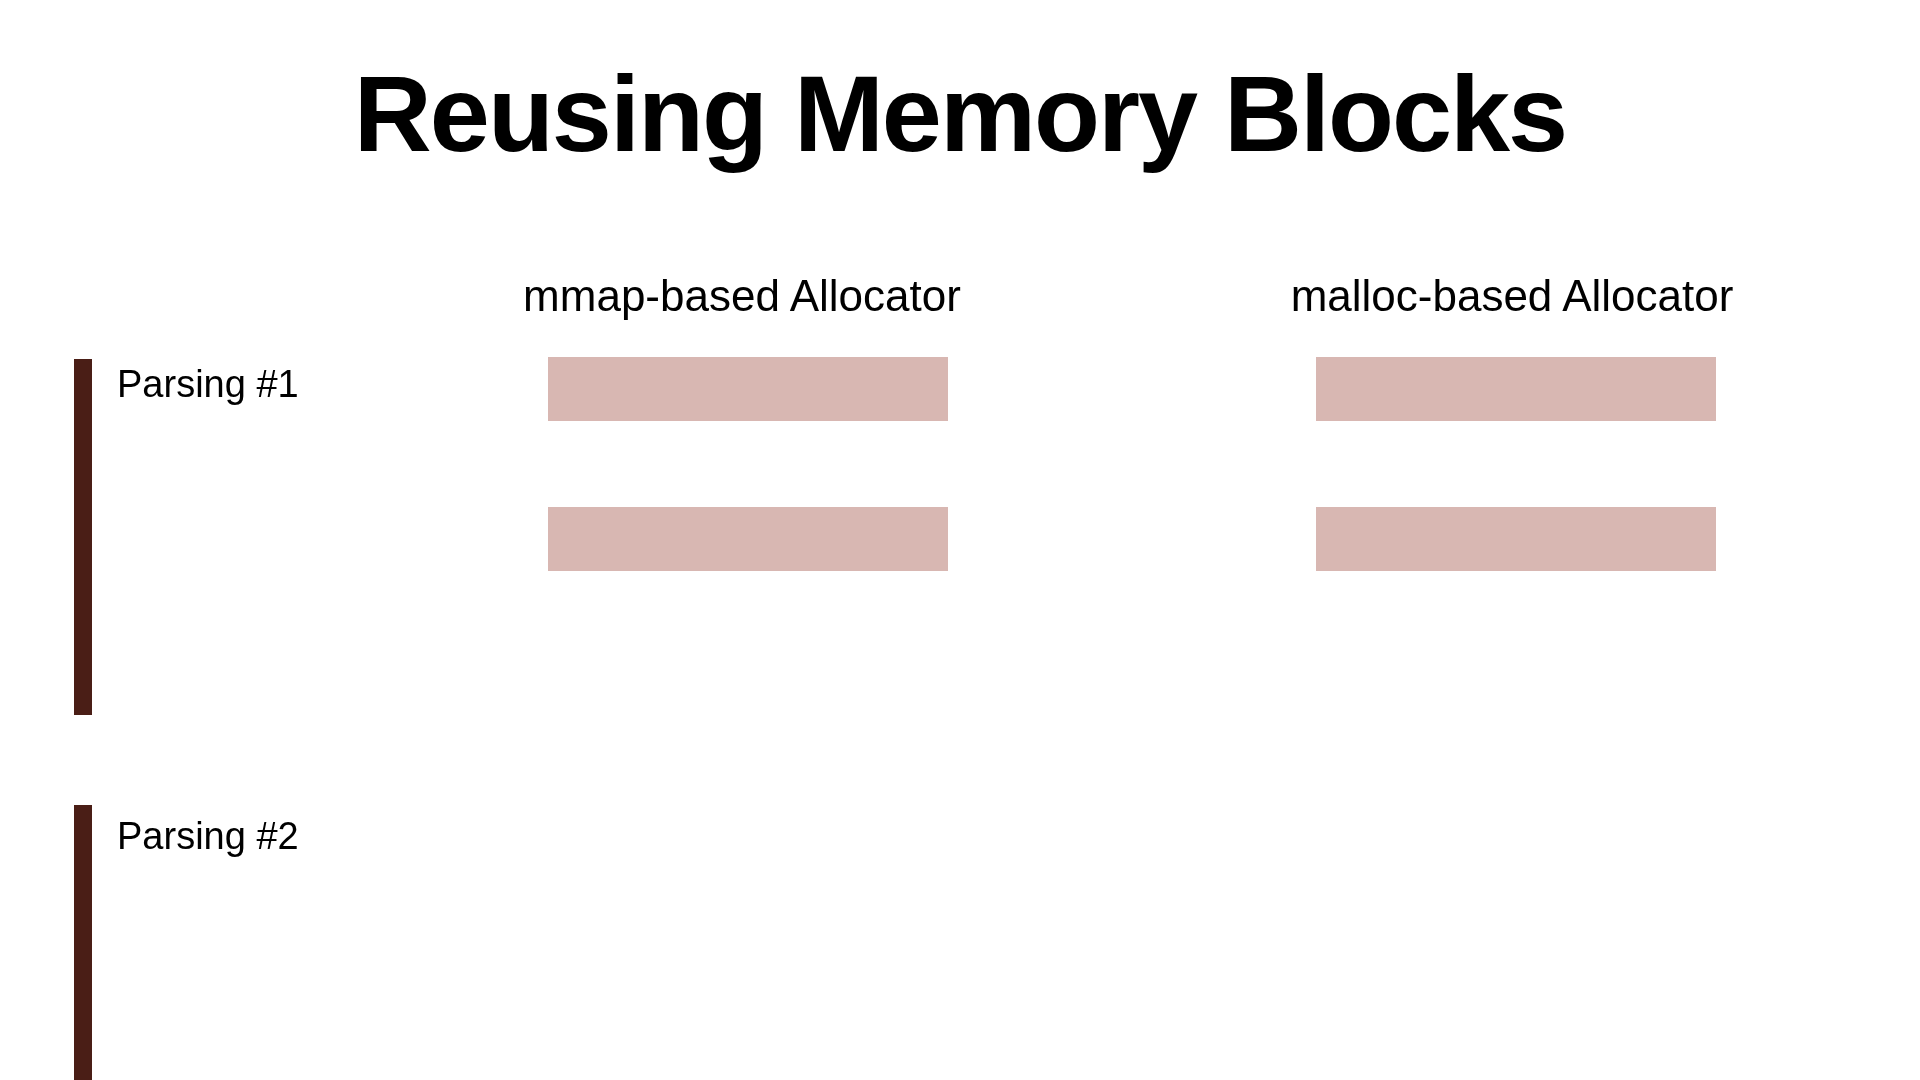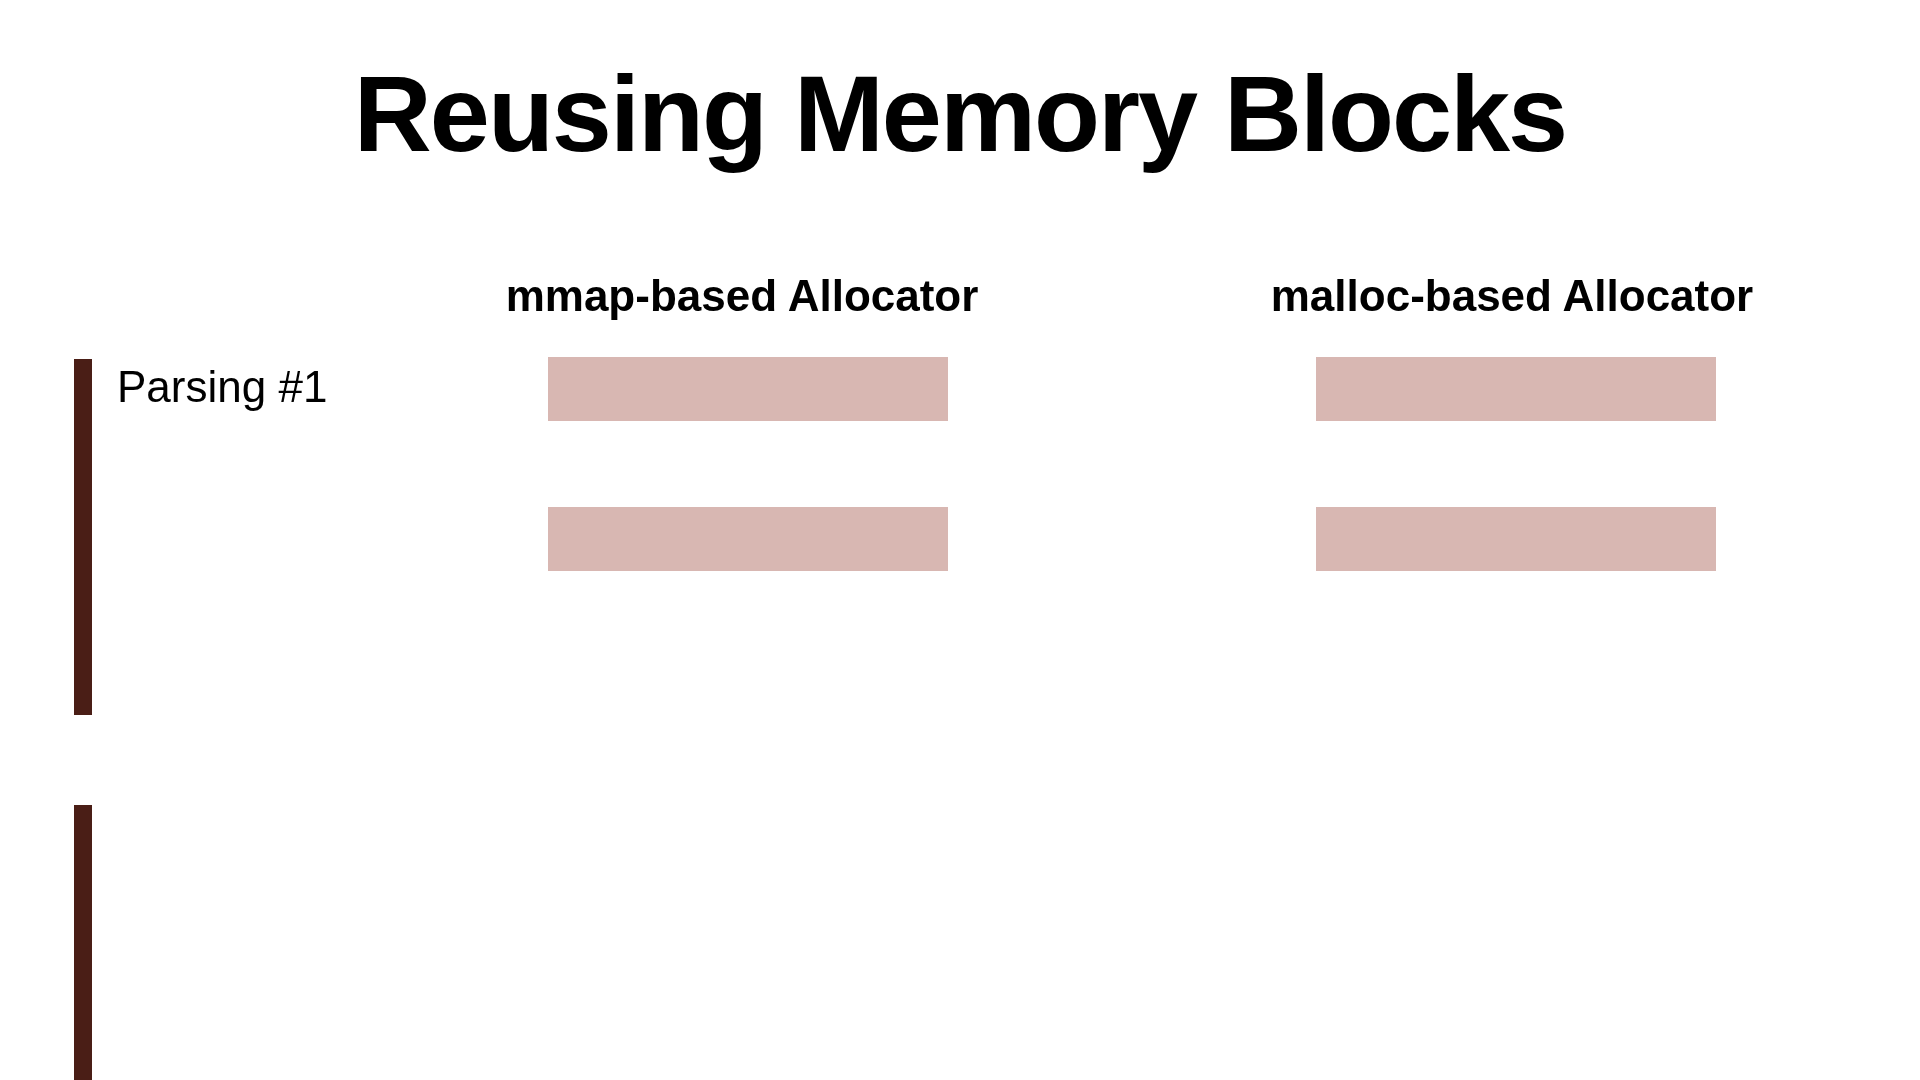--- a/index.html
+++ b/index.html
@@ -29,38 +29,38 @@
     font-weight:bold;
     letter-spacing:-2px;
     line-height:1;
     white-space:nowrap;
   }
   .col-header{
     position:absolute;
     top:274px;
     transform:translateX(-50%);
     font-size:44px;
-    font-weight:bold;
+    font-weight:normal;
     line-height:1;
     white-space:nowrap;
   }
   .col-header.mmap{left:742px;}
   .col-header.malloc{left:1512px;text-align:center;}
   .row-marker{
     position:absolute;
     left:74px;
     width:18px;
     background:var(--bar);
   }
   .row-marker.first{top:359px;height:356px;}
   .row-marker.second{top:805px;height:275px;}
   .row-label{
     position:absolute;
     left:117px;
-    font-size:44px;
+    font-size:38px;
     line-height:1;
     white-space:nowrap;
   }
   .row-label.first{top:365px;}
   .row-label.second{top:817px;}
   .block-cell{
     position:absolute;
     display:flex;
     flex-direction:column;
     gap:86px;
@@ -95,18 +95,19 @@
       <div class="memory-block"></div>
     </div>
 
   <div class="block-cell p1-malloc">
       <div class="memory-block"></div>
       <div class="memory-block"></div>
     </div>
 
   <div class="row-marker second"></div>
 
+  <div class="row-label second">Parsing #2</div>
 
   <div class="block-cell p2-mmap"></div>
 
   <div class="block-cell p2-malloc"></div>
 
 </div>
 
 </body></html>

